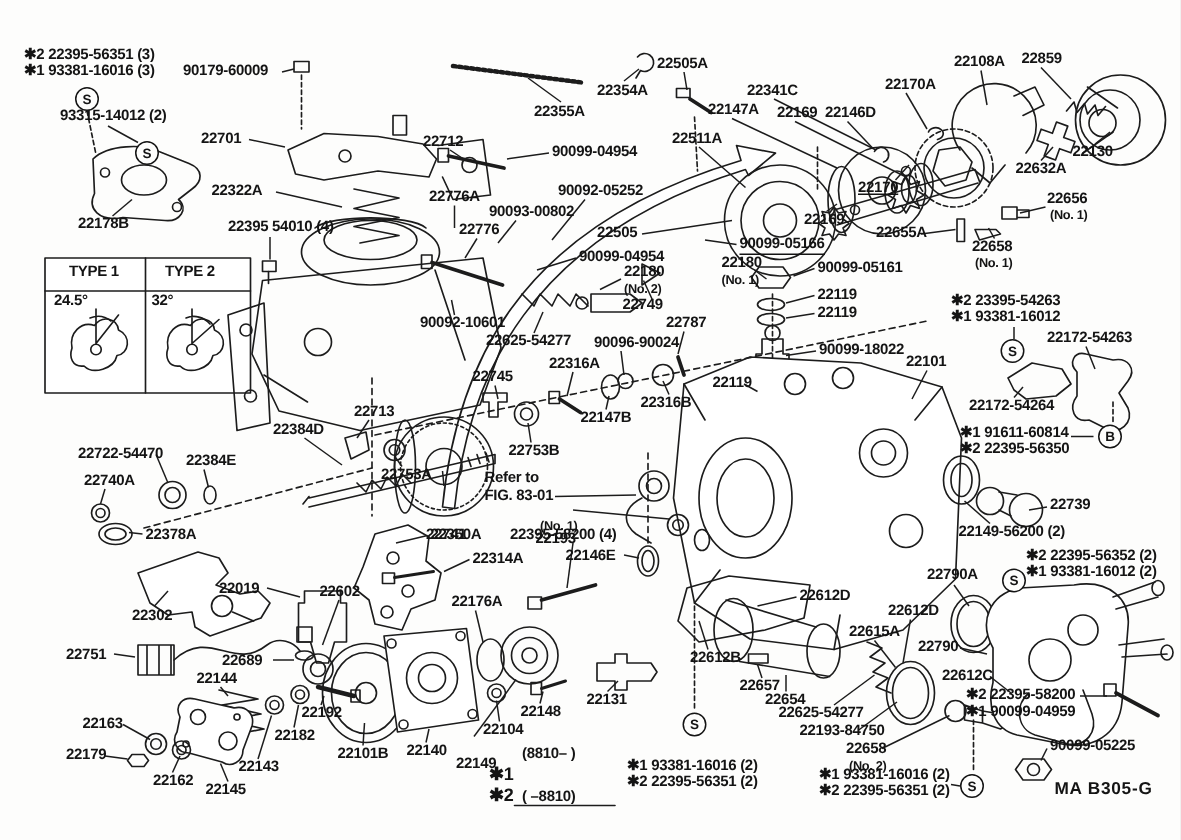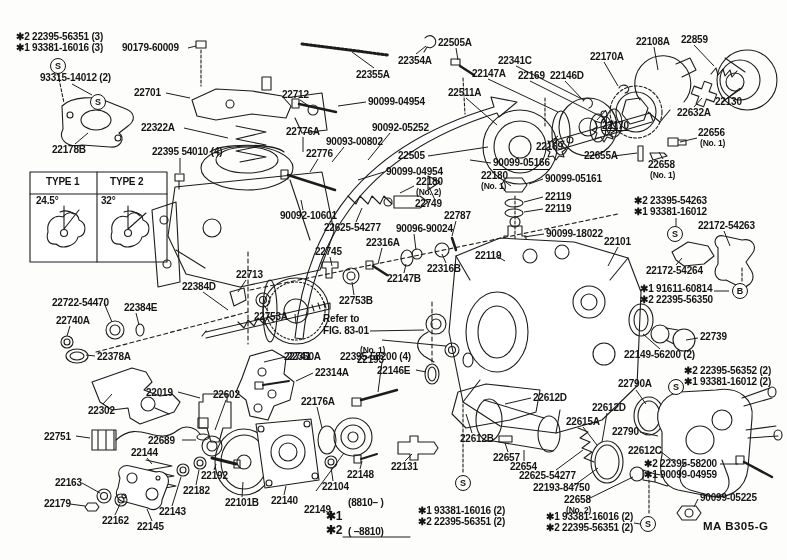--- a/index.html
+++ b/index.html
@@ -404,21 +404,21 @@
       <div class="lbl" style="left: 448px; top: 88px;">22511A</div>
       <div class="lbl" style="left: 498px; top: 56px;">22341C</div>
       <div class="lbl" style="left: 472px; top: 69px;">22147A</div>
       <div class="lbl" style="left: 518px; top: 71px;">22169</div>
       <div class="lbl" style="left: 550px; top: 71px;">22146D</div>
       <div class="lbl" style="left: 590px; top: 52px;">22170A</div>
       <div class="lbl" style="left: 636px; top: 37px;">22108A</div>
       <div class="lbl" style="left: 681px; top: 35px;">22859</div>
       <div class="lbl" style="left: 715px; top: 97px;">22130</div>
       <div class="lbl" style="left: 677px; top: 108px;">22632A</div>
-      <div class="lbl" style="left: 602px; top: 121px; text-decoration: underline;">22170</div>
+      <div class="lbl" style="left: 572px; top: 121px; text-decoration: underline;">22170</div>
       <div class="lbl" style="left: 536px; top: 142px;">22169</div>
       <div class="lbl" style="left: 584px; top: 151px;">22655A</div>
       <div class="lbl" style="left: 698px; top: 128px;">22656</div>
       <div class="lbl s" style="left: 700px; top: 139px;">(No. 1)</div>
       <div class="lbl" style="left: 648px; top: 160px;">22658</div>
       <div class="lbl s" style="left: 650px; top: 171px;">(No. 1)</div>
       <div class="lbl u" style="left: 493px; top: 158px;">90099-05166</div>
       <div class="lbl" style="left: 481px; top: 171px;">22180</div>
       <div class="lbl s" style="left: 481px; top: 182px;">(No. 1)</div>
       <div class="lbl" style="left: 545px; top: 174px;">90099-05161</div>
@@ -484,21 +484,21 @@
       <div class="lbl" style="left: 564px; top: 495px;">22658</div>
       <div class="lbl s" style="left: 566px; top: 506px;">(No. 2)</div>
       <div class="lbl" style="left: 592px; top: 403px;">22612D</div>
       <div class="lbl" style="left: 566px; top: 417px;">22615A</div>
       <div class="lbl" style="left: 612px; top: 427px;">22790</div>
       <div class="lbl" style="left: 628px; top: 446px;">22612C</div>
       <div class="lbl" style="left: 644px; top: 459px;">✱2 22395-58200</div>
       <div class="lbl" style="left: 644px; top: 470px;">✱1 90099-04959</div>
       <div class="lbl" style="left: 700px; top: 493px;">90099-05225</div>
       <div class="lbl code" style="left: 703px; top: 521px;">MA B305-G</div>
-      <div class="lbl" style="left: 624px; top: 350px;">22149-56200 (2)</div>
+      <div class="lbl" style="left: 639px; top: 350px;">22149-56200 (2)</div>
       <div class="lbl" style="left: 700px; top: 332px;">22739</div>
       <div class="lbl" style="left: 618px; top: 379px;">22790A</div>
       <div class="lbl" style="left: 684px; top: 366px;">✱2 22395-56352 (2)</div>
       <div class="lbl" style="left: 684px; top: 377px;">✱1 93381-16012 (2)</div>
       <div class="lbl" style="left: 634px; top: 196px;">✱2 23395-54263</div>
       <div class="lbl" style="left: 634px; top: 207px;">✱1 93381-16012</div>
       <div class="lbl" style="left: 698px; top: 221px;">22172-54263</div>
       <div class="lbl" style="left: 646px; top: 266px;">22172-54264</div>
       <div class="lbl" style="left: 640px; top: 284px;">✱1 91611-60814</div>
       <div class="lbl" style="left: 640px; top: 295px;">✱2 22395-56350</div>

